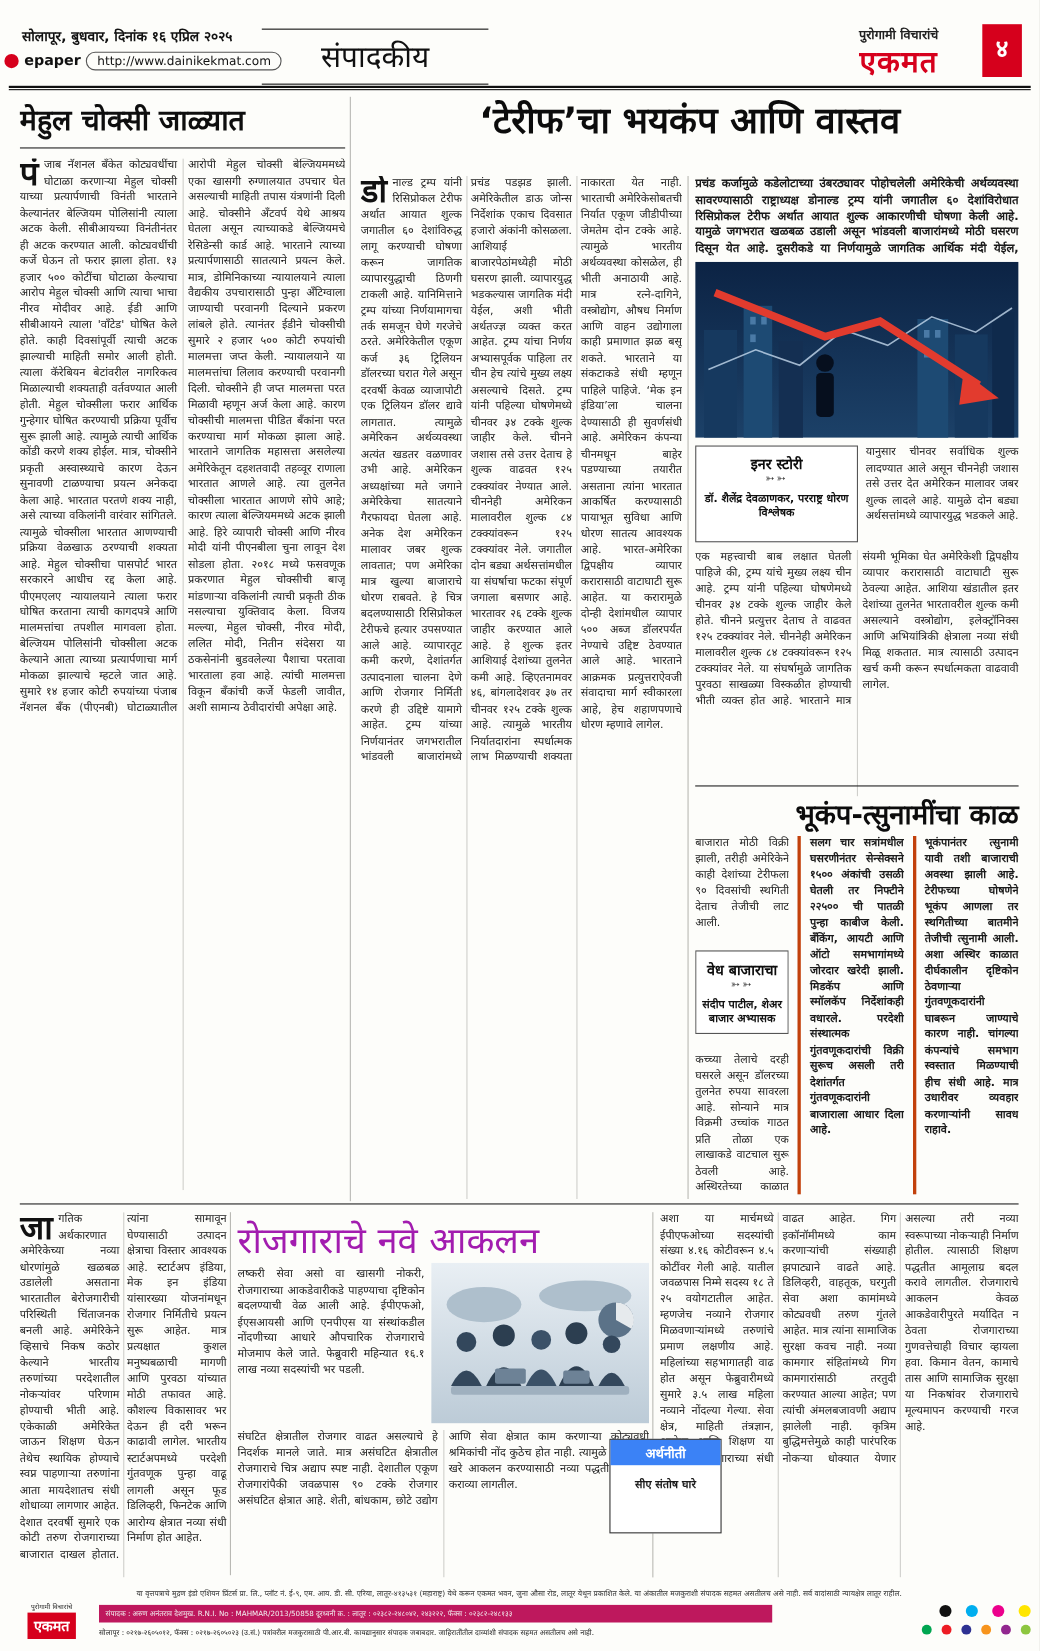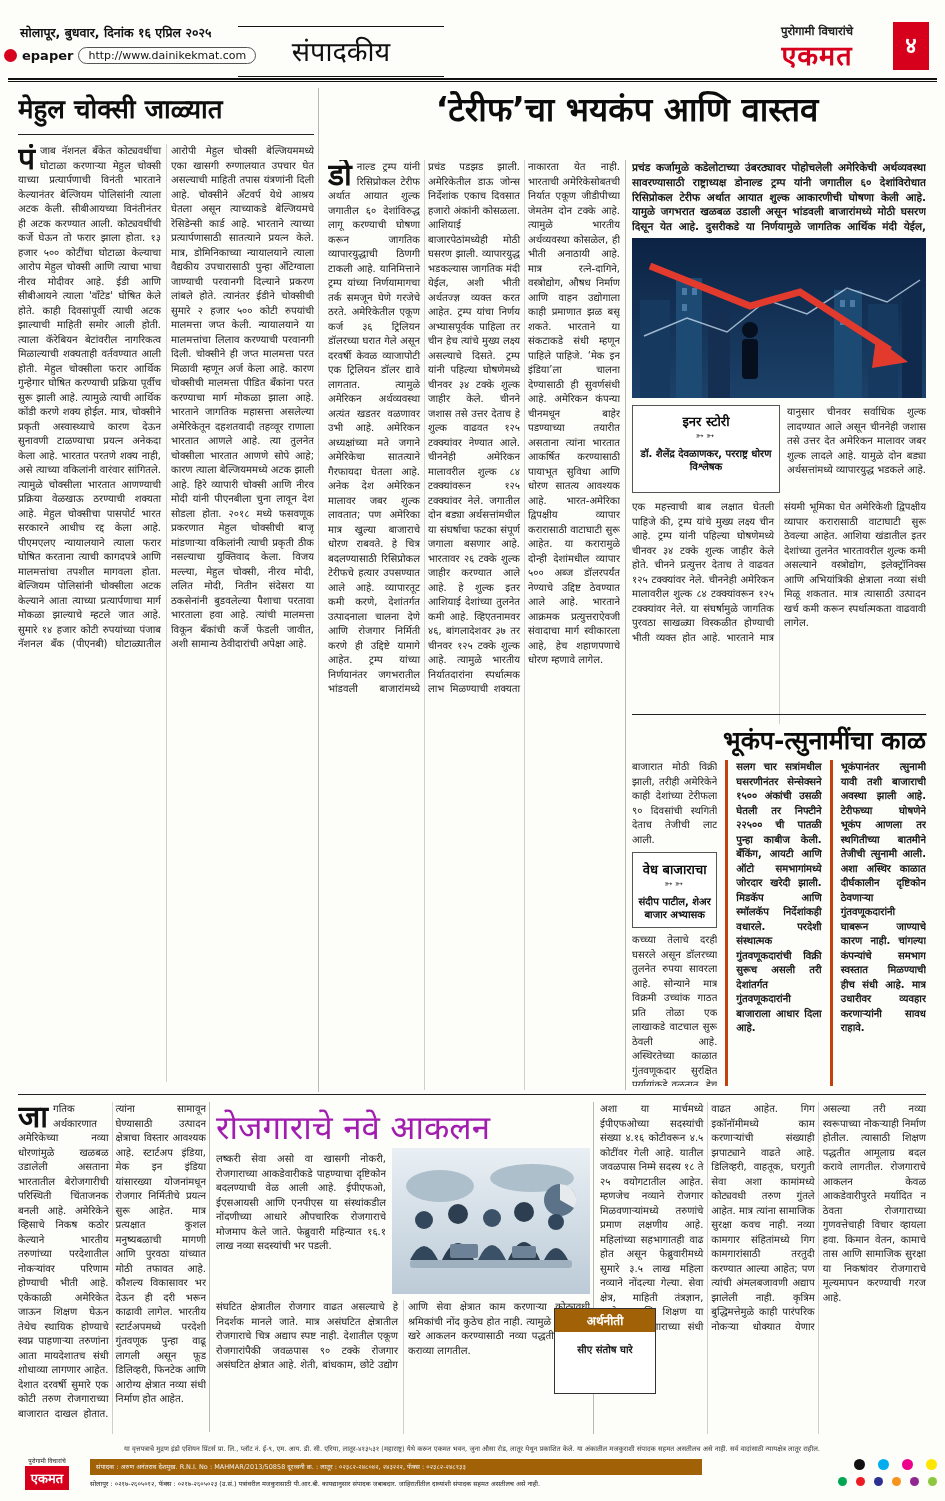--- a/index.html
+++ b/index.html
@@ -46,42 +46,42 @@
   .kicker-author { display:block; margin-top:6px; font-size:10px; font-weight:bold; line-height:13px; color:#111; }
   .inner-side { flex:1; overflow:hidden; }
   .right-lower { margin-top:7px; height:224px; overflow:hidden; }
 
   
   .art-bhukamp { position:absolute; left:304px; top:626px; width:294px; height:378px; border-top:1.5px solid #222; }
   .bhu-head { text-align:right; font-size:25px; font-weight:bold; color:#0c0c0c; padding:7px 0 4px; }
   .bhu-cols { display:flex; gap:8px; height:326px; overflow:hidden; }
   .bhu-col { flex:1; overflow:hidden; }
   .bhu-col + .bhu-col { border-left:3px solid #c2410c; padding-left:8px;font-weight:bold; }
-  .vedh-box { margin:5px 0; border:1px solid #555; padding:6px 3px; text-align:center; background:#fff; }
+  .vedh-box { margin:17px 0; border:1px solid #555; padding:6px 3px; text-align:center; background:#fff; }
 
   
   .art-ja { position:absolute; left:18px; top:1102px; width:188px; height:332px; overflow:hidden; }
   .ja-body { height:332px; overflow:hidden; column-count:2; column-gap:7px; column-rule:1px solid #cfcfcb; }
   .art-rojgar { position:absolute; left:216px; top:1102px; width:710px; height:332px; }
   .roj-head { position:absolute; left:0; top:2px; width:374px; font-size:33px; font-weight:normal; color:#a21caf; }
   .roj-lead { position:absolute; left:0; top:50px; width:170px; height:142px; overflow:hidden; }
   .jobs-image { position:absolute; left:176px; top:46px; width:198px; height:146px; display:block; }
   .roj-body2 { position:absolute; left:0; top:198px; width:374px; height:134px; overflow:hidden; }
   .arth-box { position:absolute; left:338px; top:206px; width:102px; height:86px; background:#fff; border:1px solid #333; z-index:5; text-align:center; }
-  .arth-title { background:#a16207; color:#fff; font-size:12px; font-weight:bold; padding:3px 0; }
+  .arth-title { background:#3b82f6; color:#fff; font-size:12px; font-weight:bold; padding:3px 0; }
   .arth-author { font-size:10px; font-weight:bold; padding-top:10px; }
   .roj-right { position:absolute; left:384px; top:0; width:326px; height:332px; overflow:hidden; }
 
   
   .footer-imprint { position:absolute; left:18px; top:1444px; width:908px; font-size:6.8px; color:#333; text-align:center; white-space:nowrap; overflow:hidden; }
   .footer-bar { position:absolute; left:8px; top:1457px; width:929px; height:40px; }
   .f-logo { position:absolute; left:0; top:0; width:78px; text-align:center; }
   .f-logo-tagline { font-size:6px; color:#222; }
   .f-logo-name { background:#d6001c; color:#fff; font-size:13px; font-weight:bold; padding:3px 6px; margin-top:1px; display:inline-block; }
-  .f-black { position:absolute; left:82px; top:2px; width:612px; height:16px; background:#a16207; color:#f2f2f2; font-size:6.5px; line-height:16px; padding:0 6px; white-space:nowrap; overflow:hidden; }
+  .f-black { position:absolute; left:82px; top:2px; width:612px; height:16px; background:#be185d; color:#f2f2f2; font-size:6.5px; line-height:16px; padding:0 6px; white-space:nowrap; overflow:hidden; }
   .f-line2 { position:absolute; left:82px; top:22px; width:612px; font-size:6.5px; color:#222; white-space:nowrap; overflow:hidden; }
   .f-dots { position:absolute; left:700px; top:2px; width:229px; }
   .dot-row { display:flex; justify-content:flex-end; gap:13px; }
   .dot-row + .dot-row { margin-top:7px; gap:9px; }
   .dot { width:11px; height:11px; border-radius:50%; display:inline-block; }
   .dot.small { width:9px; height:9px; }
 </style>
 </head>
 <body>
 

